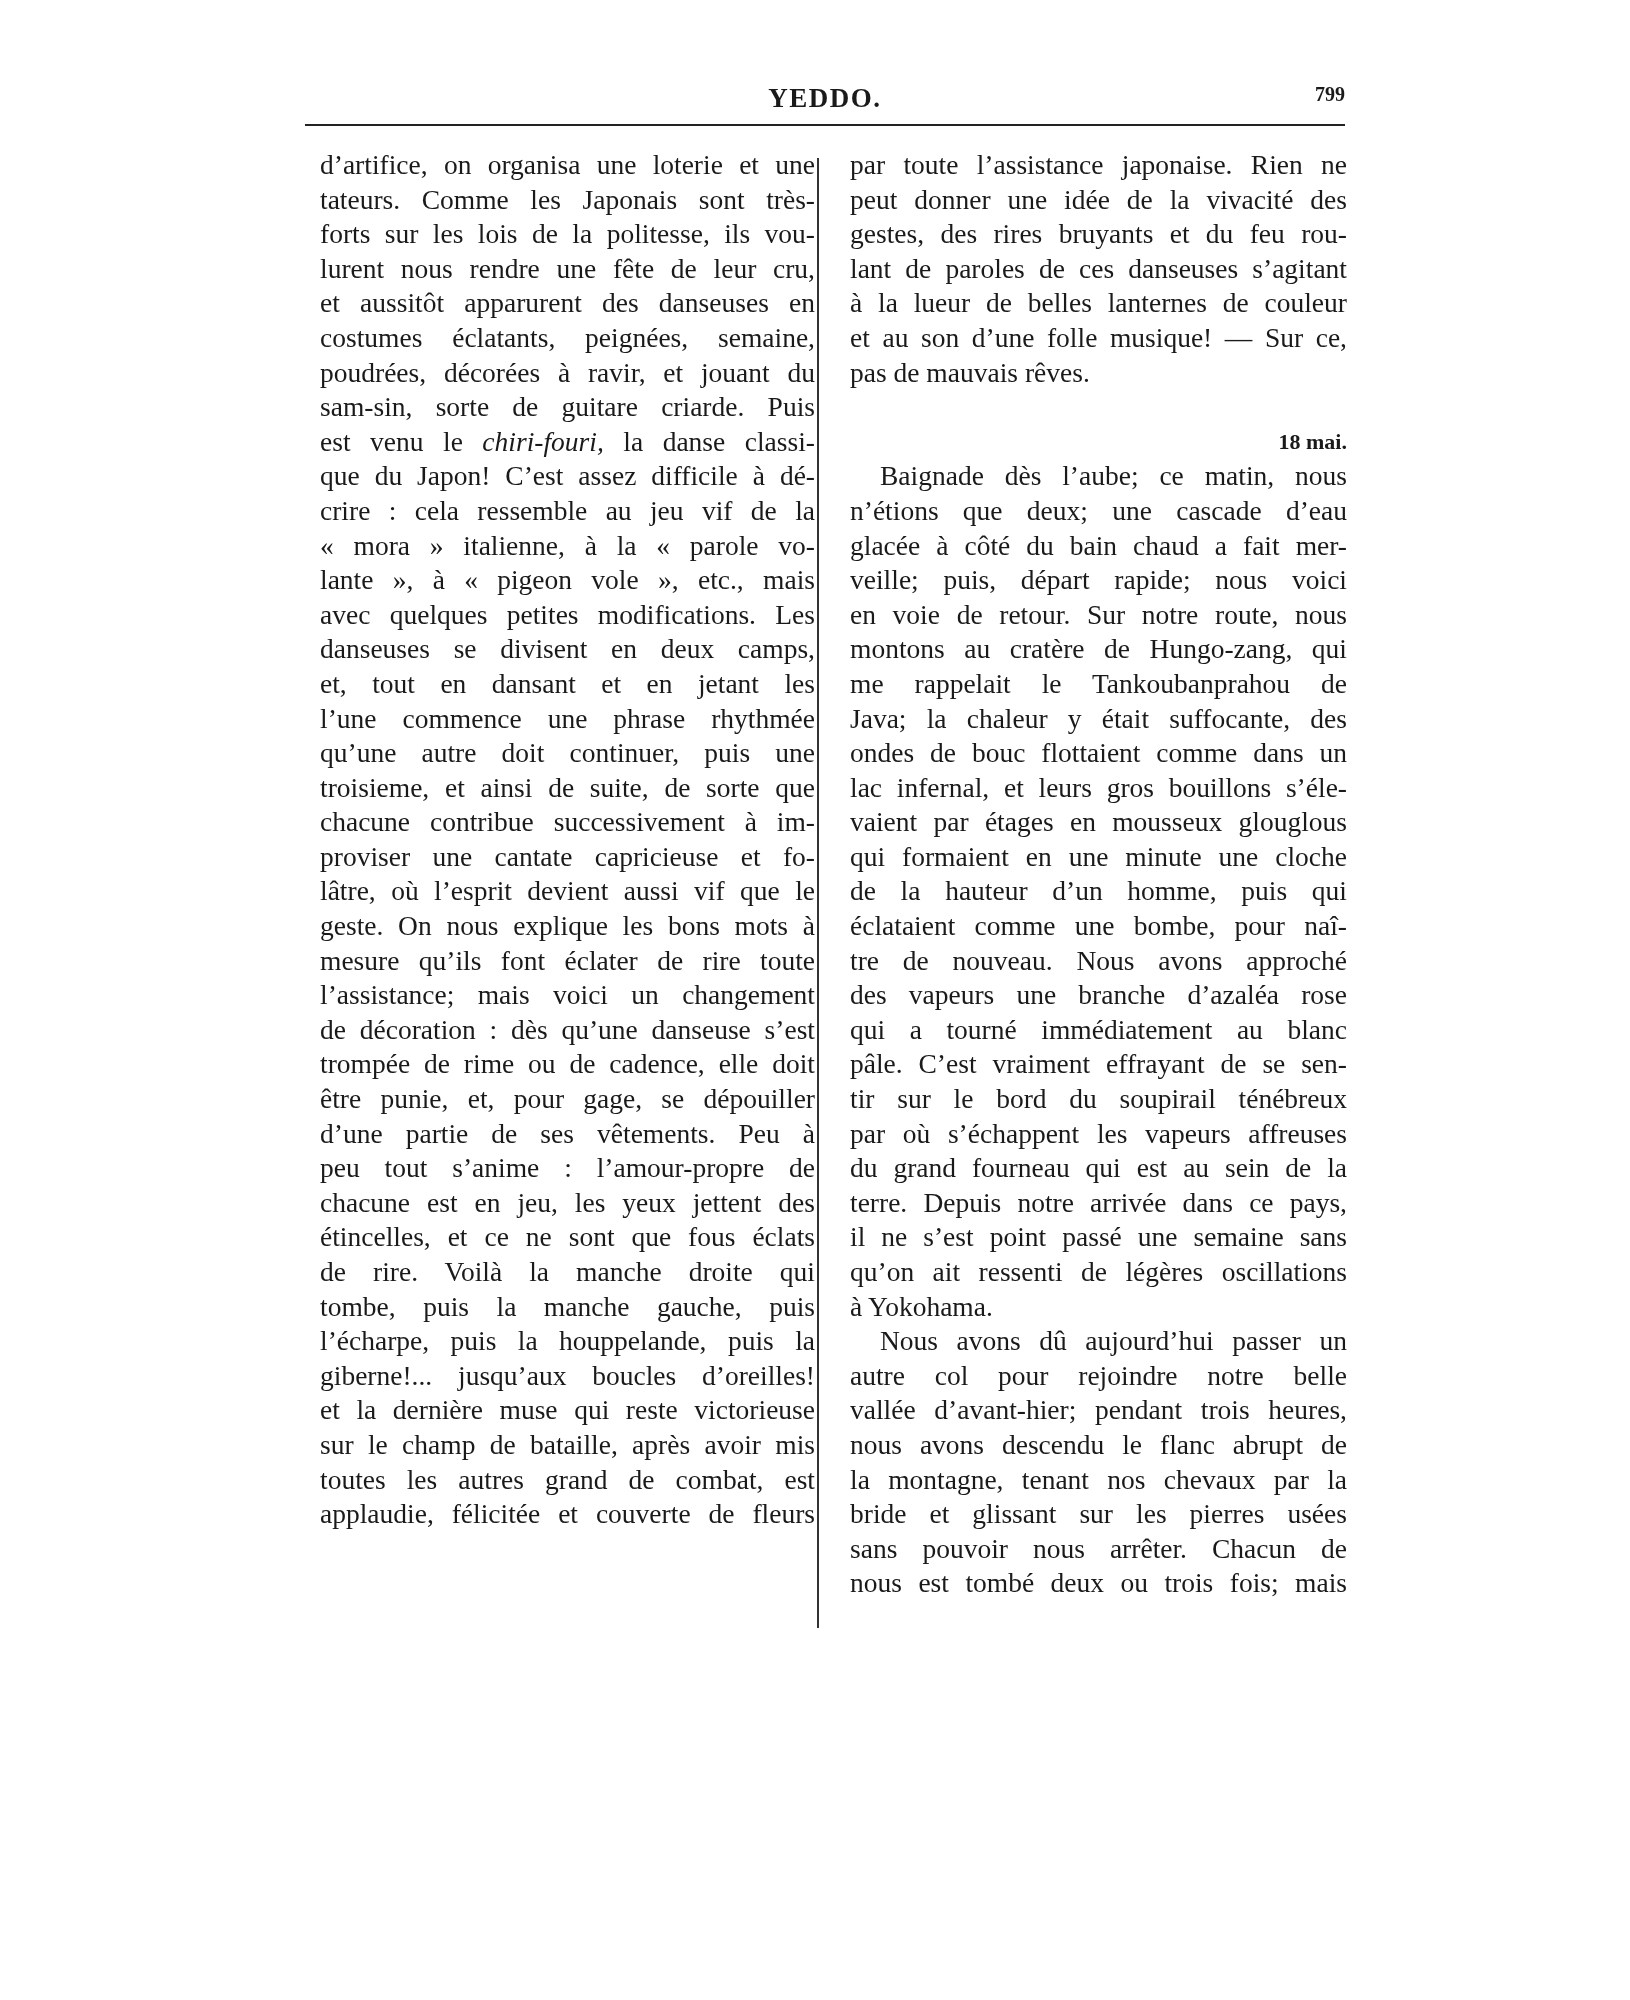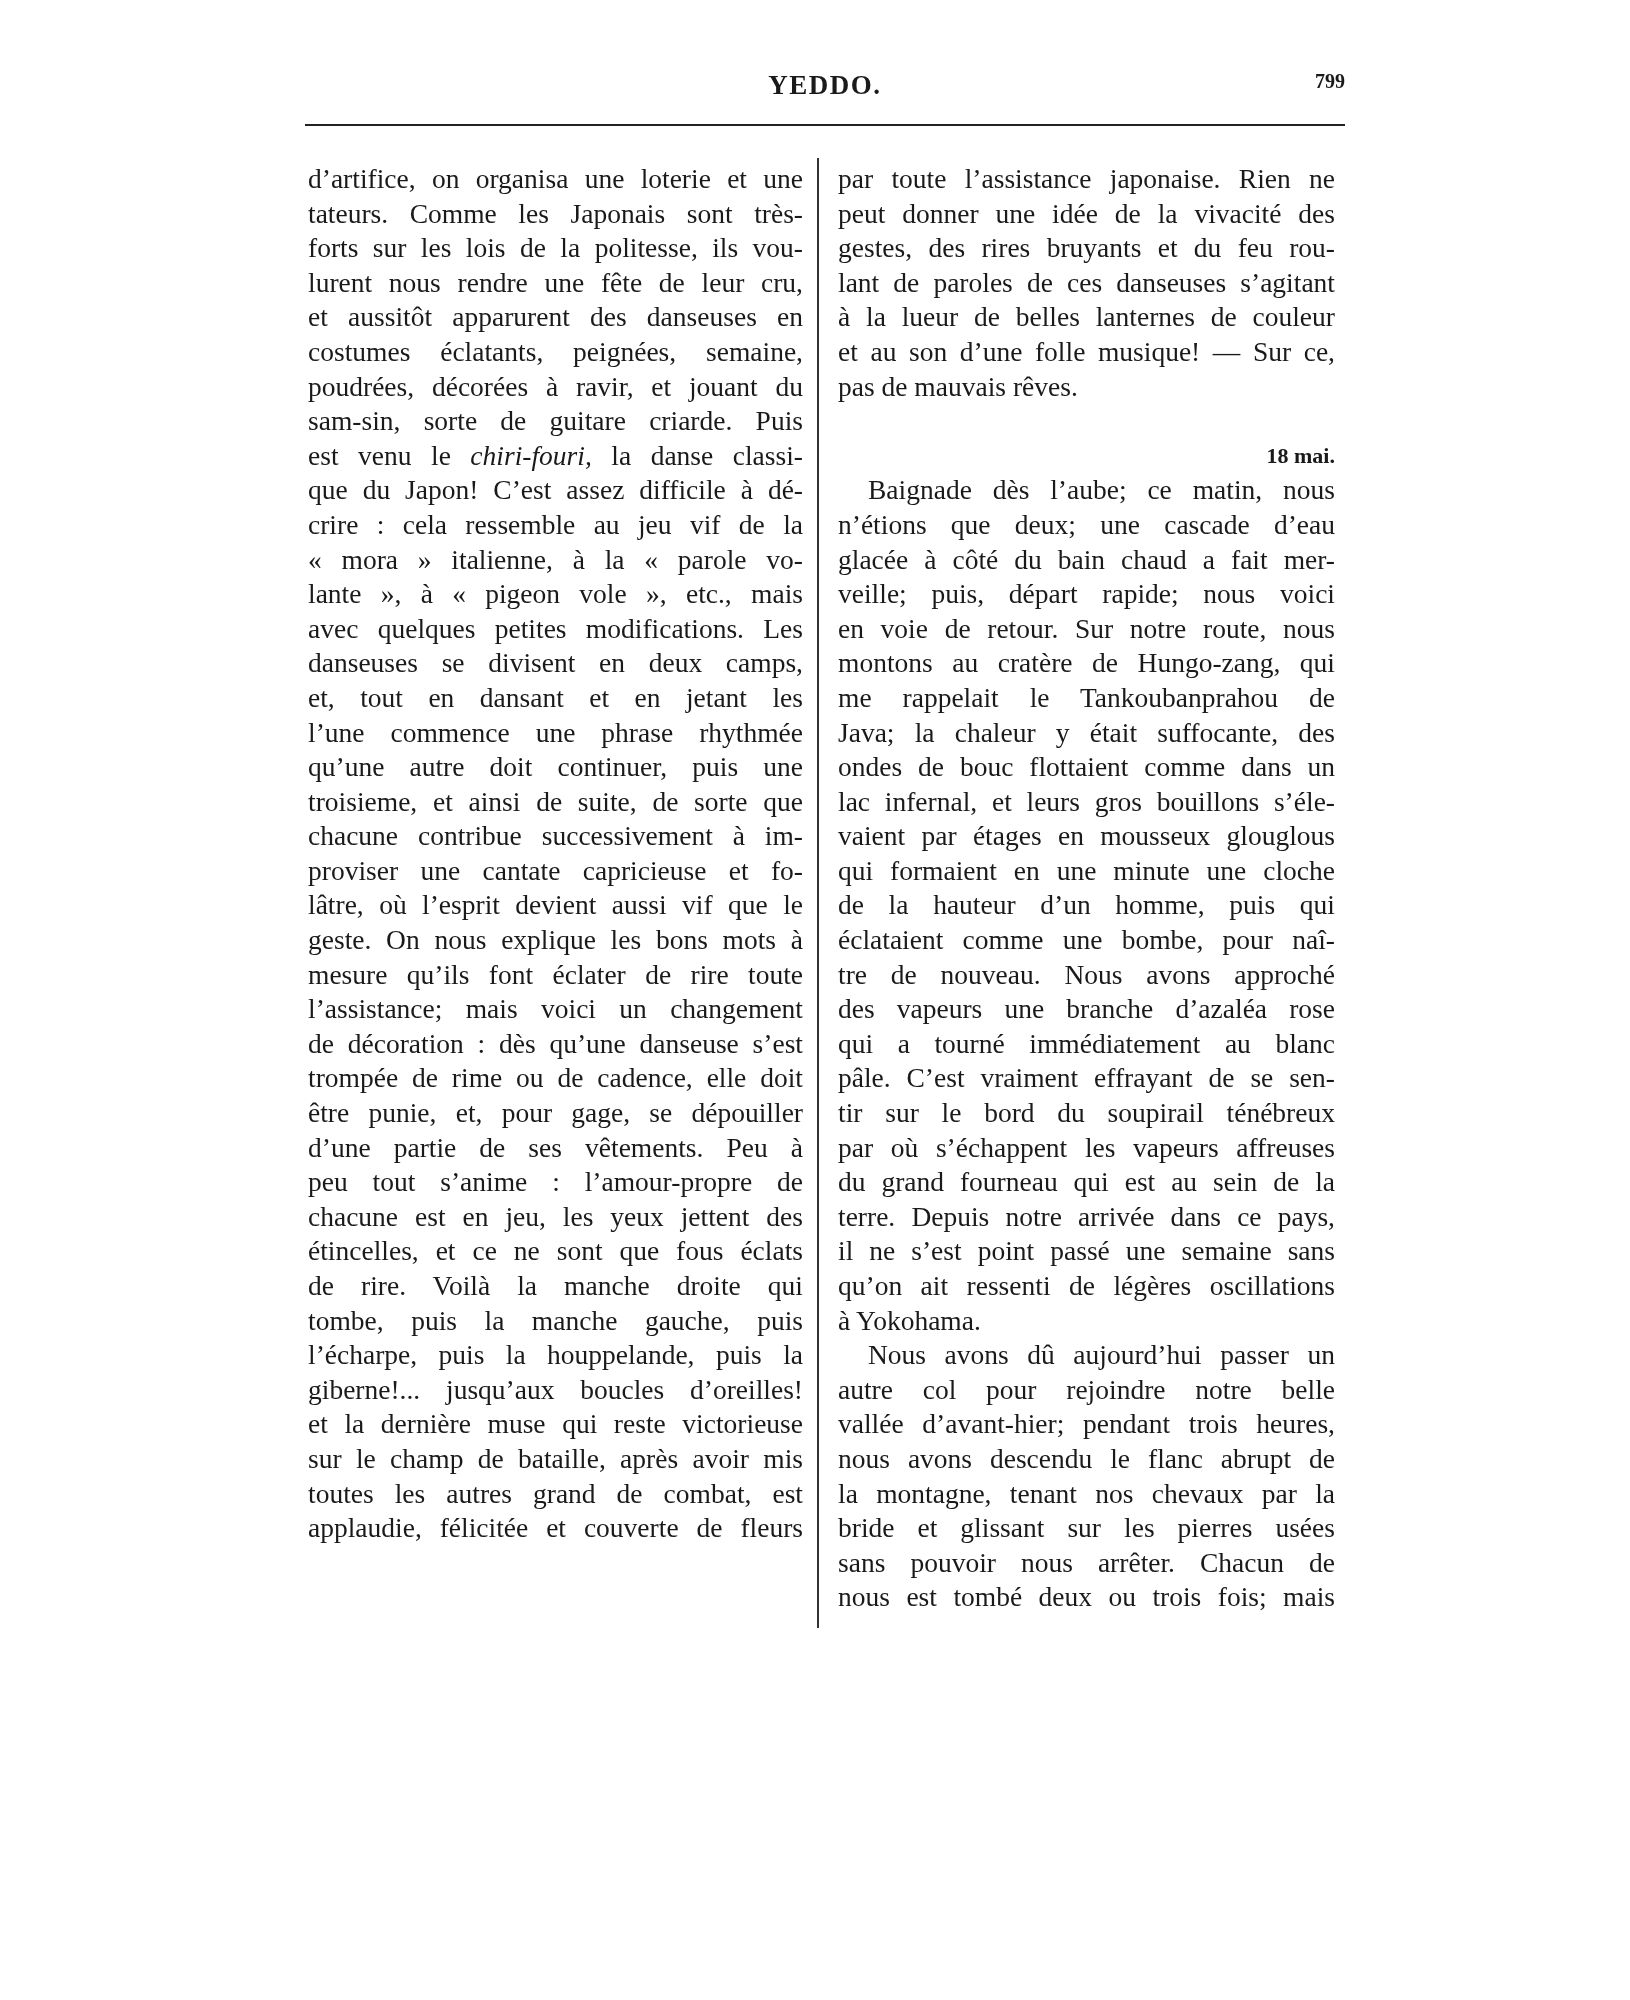--- a/index.html
+++ b/index.html
@@ -1,24 +1,24 @@
 <!DOCTYPE html>
 <html><head>
 <meta charset="utf-8">
 <style>
   html, body { margin: 0; padding: 0; background: #ffffff; }
   body { width: 1630px; height: 2000px; position: relative; overflow: hidden;
          font-family: "Liberation Serif", "DejaVu Serif", serif; color: #1a1a1a; }
-  .header { position: absolute; top: 70px; left: 305px; width: 1040px; height: 40px; }
+  .header { position: absolute; top: 83px; left: 305px; width: 1040px; height: 40px; }
   .running-title { position: absolute; left: 0; right: 0; top: 0; text-align: center;
                    font-size: 27px; letter-spacing: 1.5px; font-weight: bold; }
   .page-number { position: absolute; right: 0; top: 0; font-size: 20px; font-weight: bold; }
   .rule { position: absolute; top: 124px; left: 305px; width: 1040px; height: 0;
           border-top: 2.5px solid #222; }
-  .col { position: absolute; top: 162px; font-size: 27.5px; line-height: 34.6px; }
+  .col { position: absolute; top: 148px; font-size: 27.5px; line-height: 34.6px; margin-left: 12px; }
   .col-left { left: 308px; width: 495px; }
   .col-right { left: 838px; width: 497px; }
   .line { display: block; white-space: nowrap; text-align: justify; text-align-last: justify; height: 34.6px; }
   .line.last { text-align-last: left; }
   .line.indent { padding-left: 30px; }
   .line.date { text-align-last: right; font-size: 22px; font-weight: bold; }
   .line.spacer { height: 34.6px; }
   .divider { position: absolute; left: 817px; top: 158px; width: 0; height: 1470px;
              border-left: 2px solid #333; }
   em { font-style: italic; }

